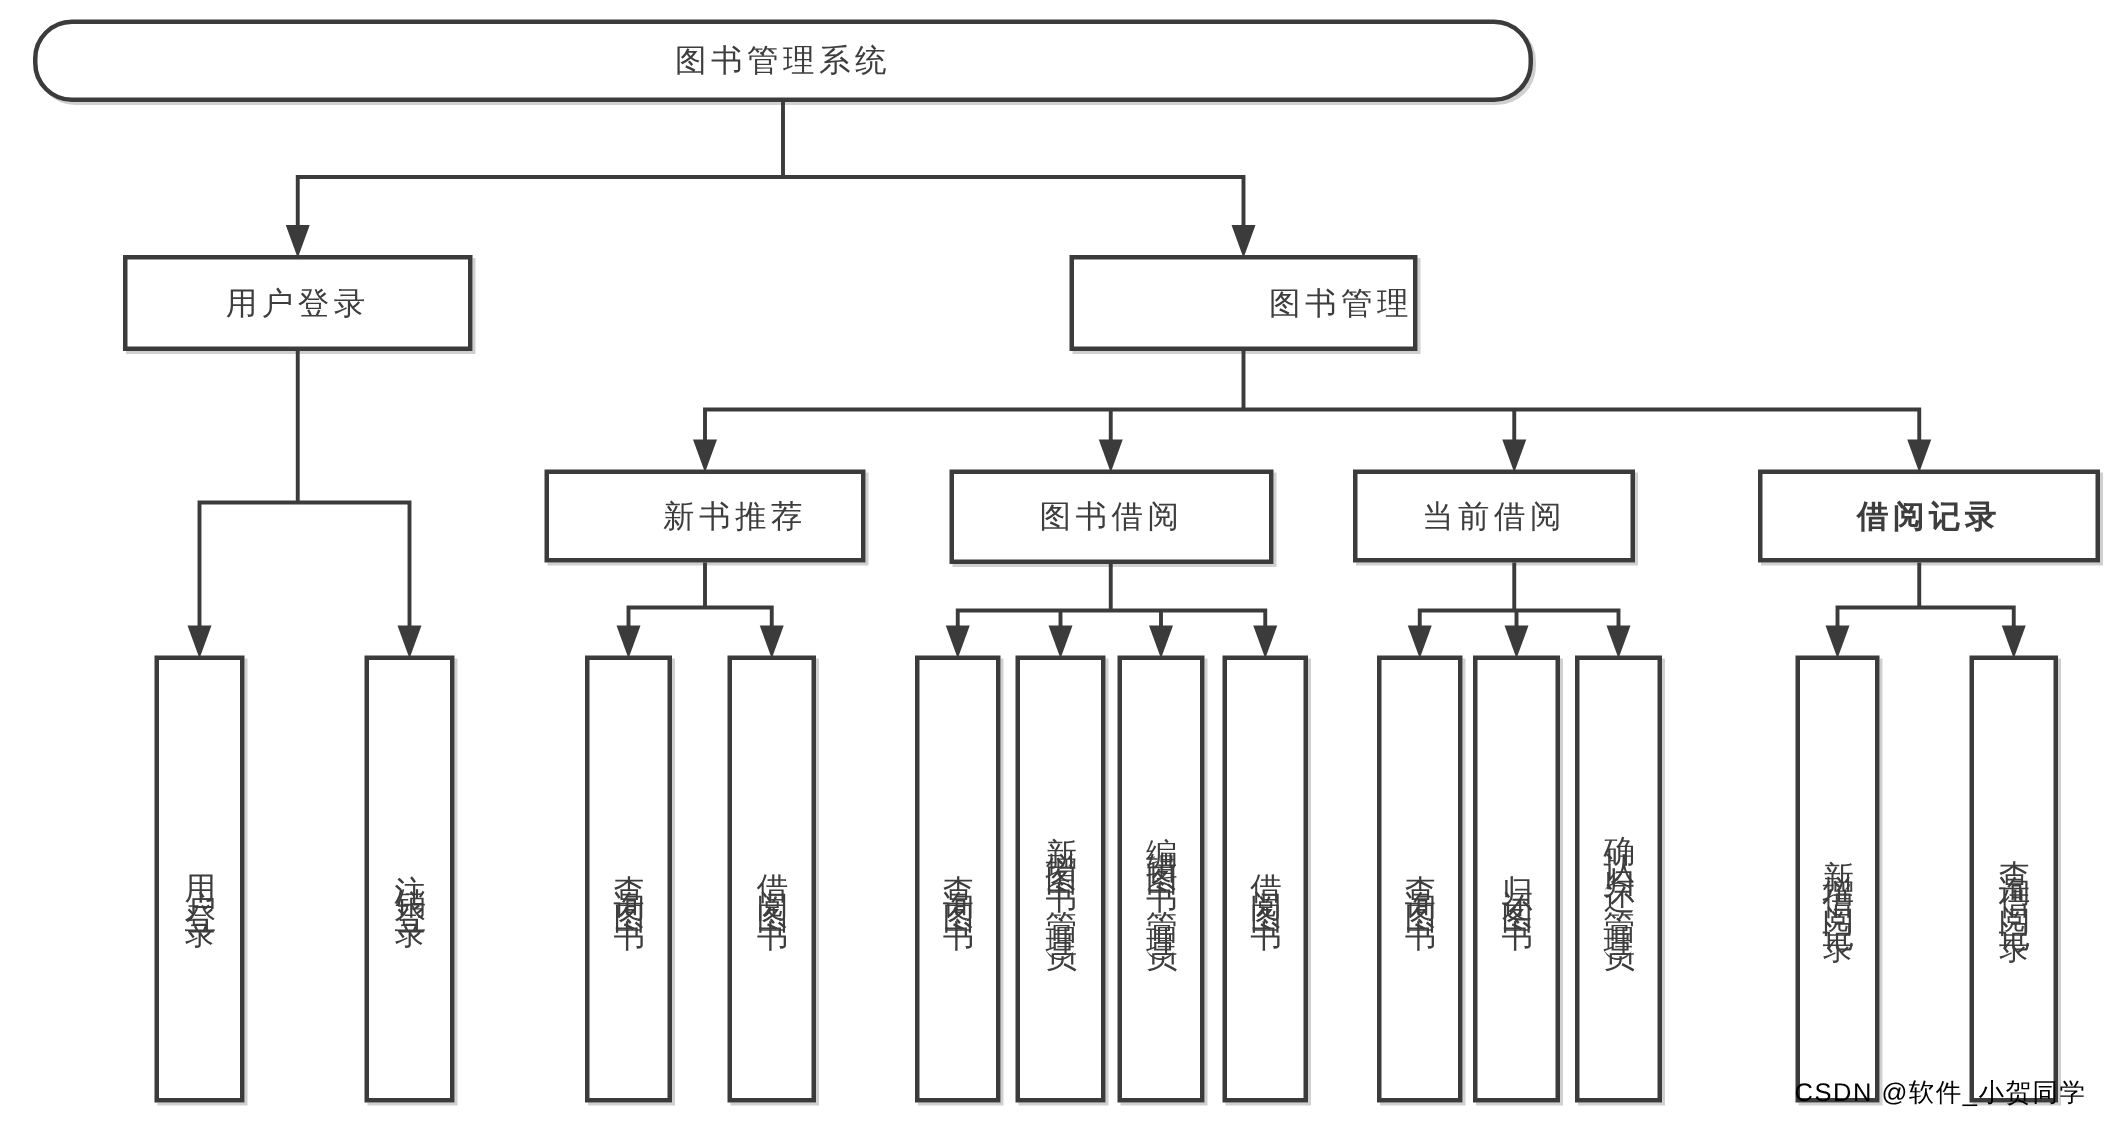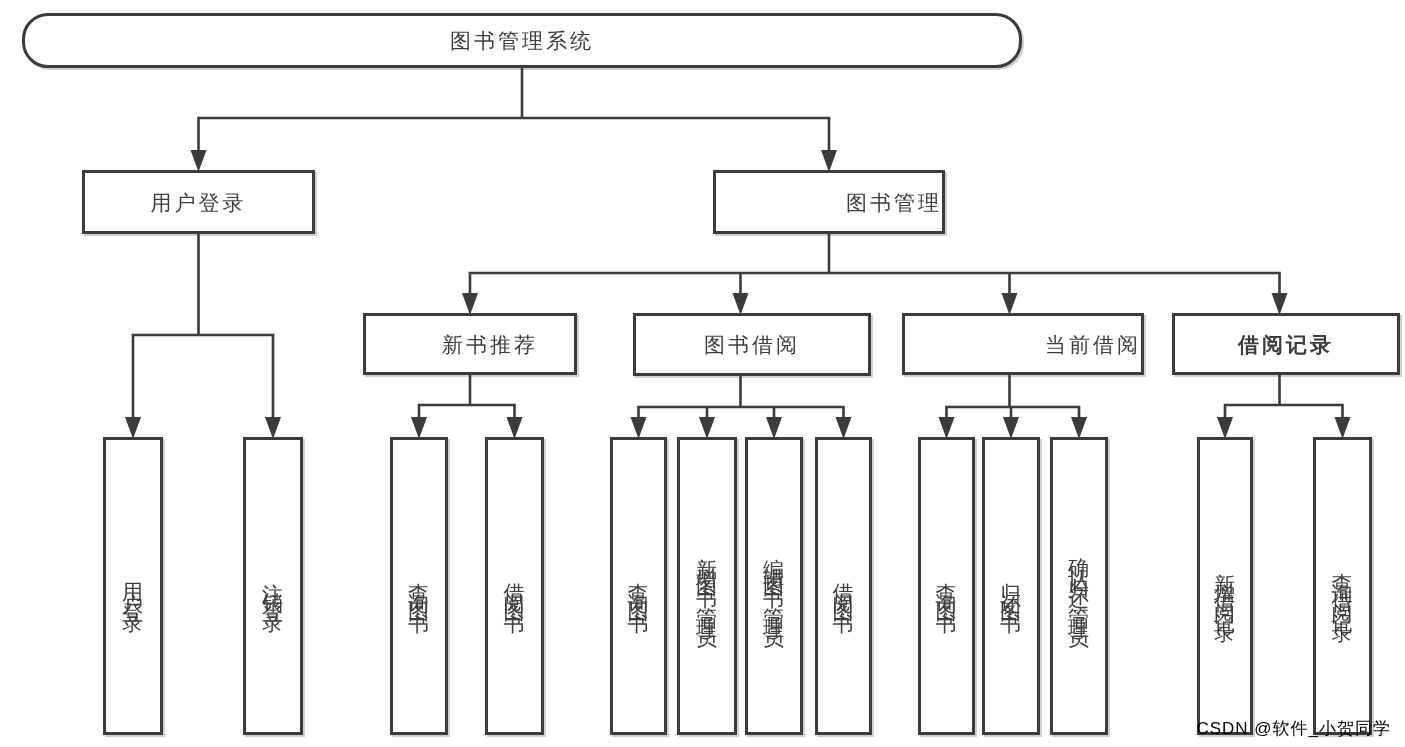--- a/index.html
+++ b/index.html
@@ -66,24 +66,24 @@
     </div>
     <div class="node" style="left: 82px; top: 170px; width: 233px; height: 64px;">
       <span class="node-label">用户登录</span>
     </div>
     <div class="node" style="left: 713px; top: 170px; width: 232px; height: 64px; justify-content: flex-end;">
       <span class="node-label">图书管理</span>
     </div>
     <div class="node" style="left: 363px; top: 313px; width: 214px; height: 62px; padding-left: 40px;">
       <span class="node-label">新书推荐</span>
     </div>
-    <div class="node" style="left: 633px; top: 313px; width: 238px; height: 63px;">
+    <div class="node" style="left: 633px; top: 313px; width: 216px; height: 63px;">
       <span class="node-label">图书借阅</span>
     </div>
-    <div class="node" style="left: 902px; top: 313px; width: 242px; height: 62px; justify-content: flex-end;">
+    <div class="node" style="left: 902px; top: 313px; width: 188px; height: 62px;">
       <span class="node-label">当前借阅</span>
     </div>
     <div class="node" style="left: 1172px; top: 313px; width: 228px; height: 62px; font-weight: bold;">
       <span class="node-label">借阅记录</span>
     </div>
     <div class="node vertical" style="left: 103px; top: 437px; width: 60px; height: 298px;">
       <span class="node-label">用户登录</span>
     </div>
     <div class="node vertical" style="left: 243px; top: 437px; width: 60px; height: 298px;">
       <span class="node-label">注销登录</span>

